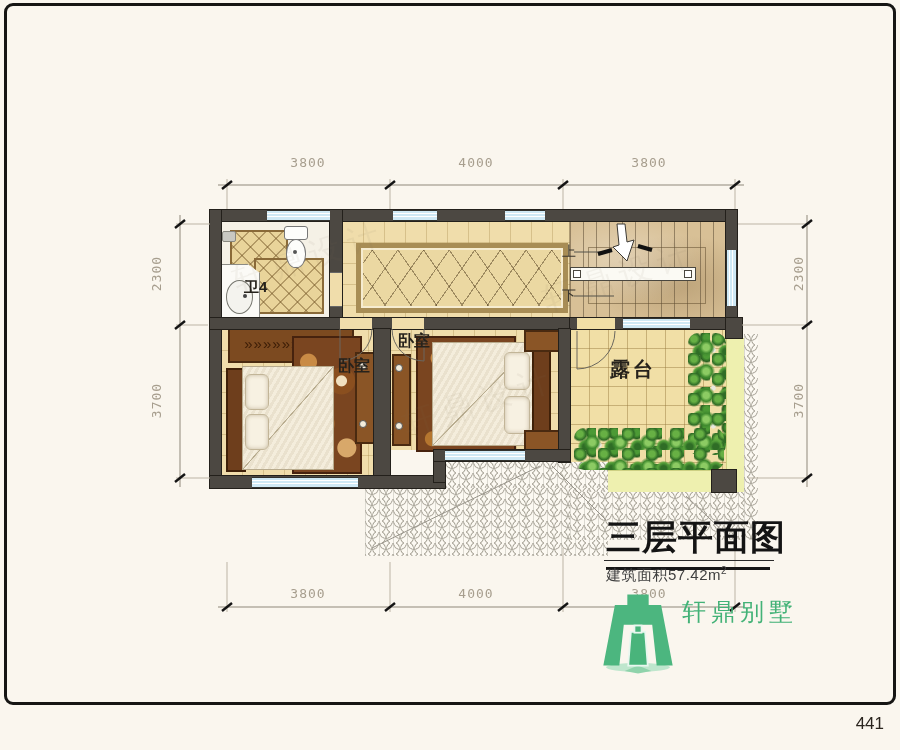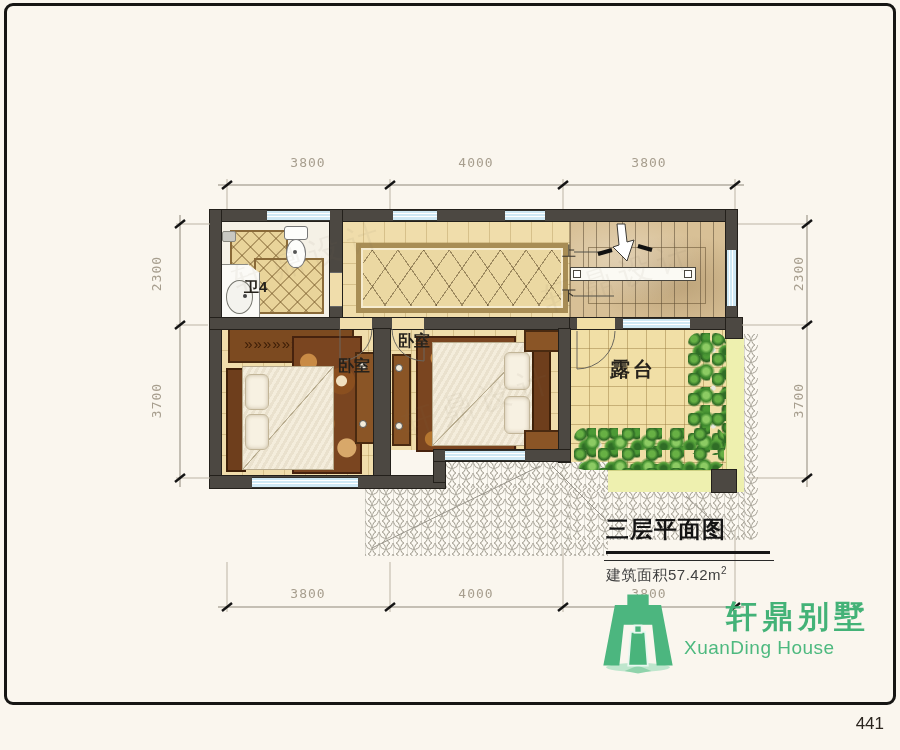--- a/index.html
+++ b/index.html
@@ -57,27 +57,27 @@
   .pillow{position:absolute;background:#f7f1e2;border:1px solid #c2b598;border-radius:6px;
      box-shadow:inset 0 0 4px rgba(140,120,80,.45);}
   .knob{position:absolute;width:6px;height:6px;border-radius:50%;background:#f2ecdc;border:1px solid #555;}
   .room-label{position:absolute;color:#26221c;font-family:Liberation Sans, sans-serif;
      font-weight:600;white-space:nowrap;}
   .dim{position:absolute;color:#a79e8e;font:13px "DejaVu Sans Mono",monospace;letter-spacing:1px;
      width:60px;text-align:center;}
   .dim.rot{transform:rotate(-90deg);}
   .wm{position:absolute;color:#7d7058;opacity:.065;font-size:32px;letter-spacing:8px;
      transform:rotate(-18deg);font-family:"DejaVu Serif",serif;white-space:nowrap;}
-  .title{position:absolute;left:606px;top:514px;width:164px;color:#141414;font-size:23px;font-weight:700;
+  .title{position:absolute;left:606px;top:514px;width:164px;color:#141414;font-size:35px;font-weight:700;
      letter-spacing:1px;font-family:Liberation Sans, sans-serif;
      border-bottom:3px solid #161616;padding-bottom:6px;white-space:nowrap;}
   .title-thin{position:absolute;left:604px;top:560px;width:170px;border-top:1px solid #2a2a2a;}
   .area-line{position:absolute;left:606px;top:565px;color:#404040;font-size:15px;letter-spacing:.5px;white-space:nowrap;}
   .area-line sup{font-size:10px;}
-  .logo-cn{position:absolute;left:682px;top:596px;color:#43b277;font-size:31px;letter-spacing:5px;font-weight:700;white-space:nowrap;margin-left:44px;}
+  .logo-cn{position:absolute;left:682px;top:596px;color:#43b277;font-size:24px;letter-spacing:5px;font-weight:400;white-space:nowrap;}
   .logo-en{position:absolute;left:684px;top:637px;color:#4db97f;font-size:19px;letter-spacing:.5px;white-space:nowrap;}
   .pageno{position:absolute;left:840px;top:714px;width:44px;text-align:right;color:#2a241e;font-size:17px;}
   .stair-label{position:absolute;color:#3a362e;font-family:"Liberation Serif","DejaVu Serif",serif;font-size:14px;}
   svg.overlay{position:absolute;left:0;top:0;pointer-events:none;}
 </style>
 </head>
 <body>
 
 <div class="canvas">
 
@@ -256,16 +256,15 @@
   </div>
 
   <svg class="abs" style="left:598px;top:584px;" width="80" height="92" viewBox="0 0 90 100">
     <ellipse cx="45" cy="92" rx="36" ry="5" fill="#bfe6cd"></ellipse>
     <polygon points="30,96 45,90 60,96 45,99" fill="#8fd3ab"></polygon>
     <path d="M6 90 L19 22 H33 V10 H57 V22 H71 L84 90 H66 L61 44 H29 L24 90 Z" fill="#4cb67f"></path>
     <path d="M34 90 L37 52 H53 L56 90 Z" fill="#49b47b" stroke="#e9f7ef" stroke-width="2"></path>
     <rect x="41" y="45" width="8" height="8" fill="#49b47b" stroke="#e9f7ef" stroke-width="2"></rect>
   </svg>
   <div class="logo-cn">轩鼎别墅</div>
-  <div class="logo-en">XuanDing House</div>
 
   <div class="pageno">441</div>
 </div>
 
 </body></html>

